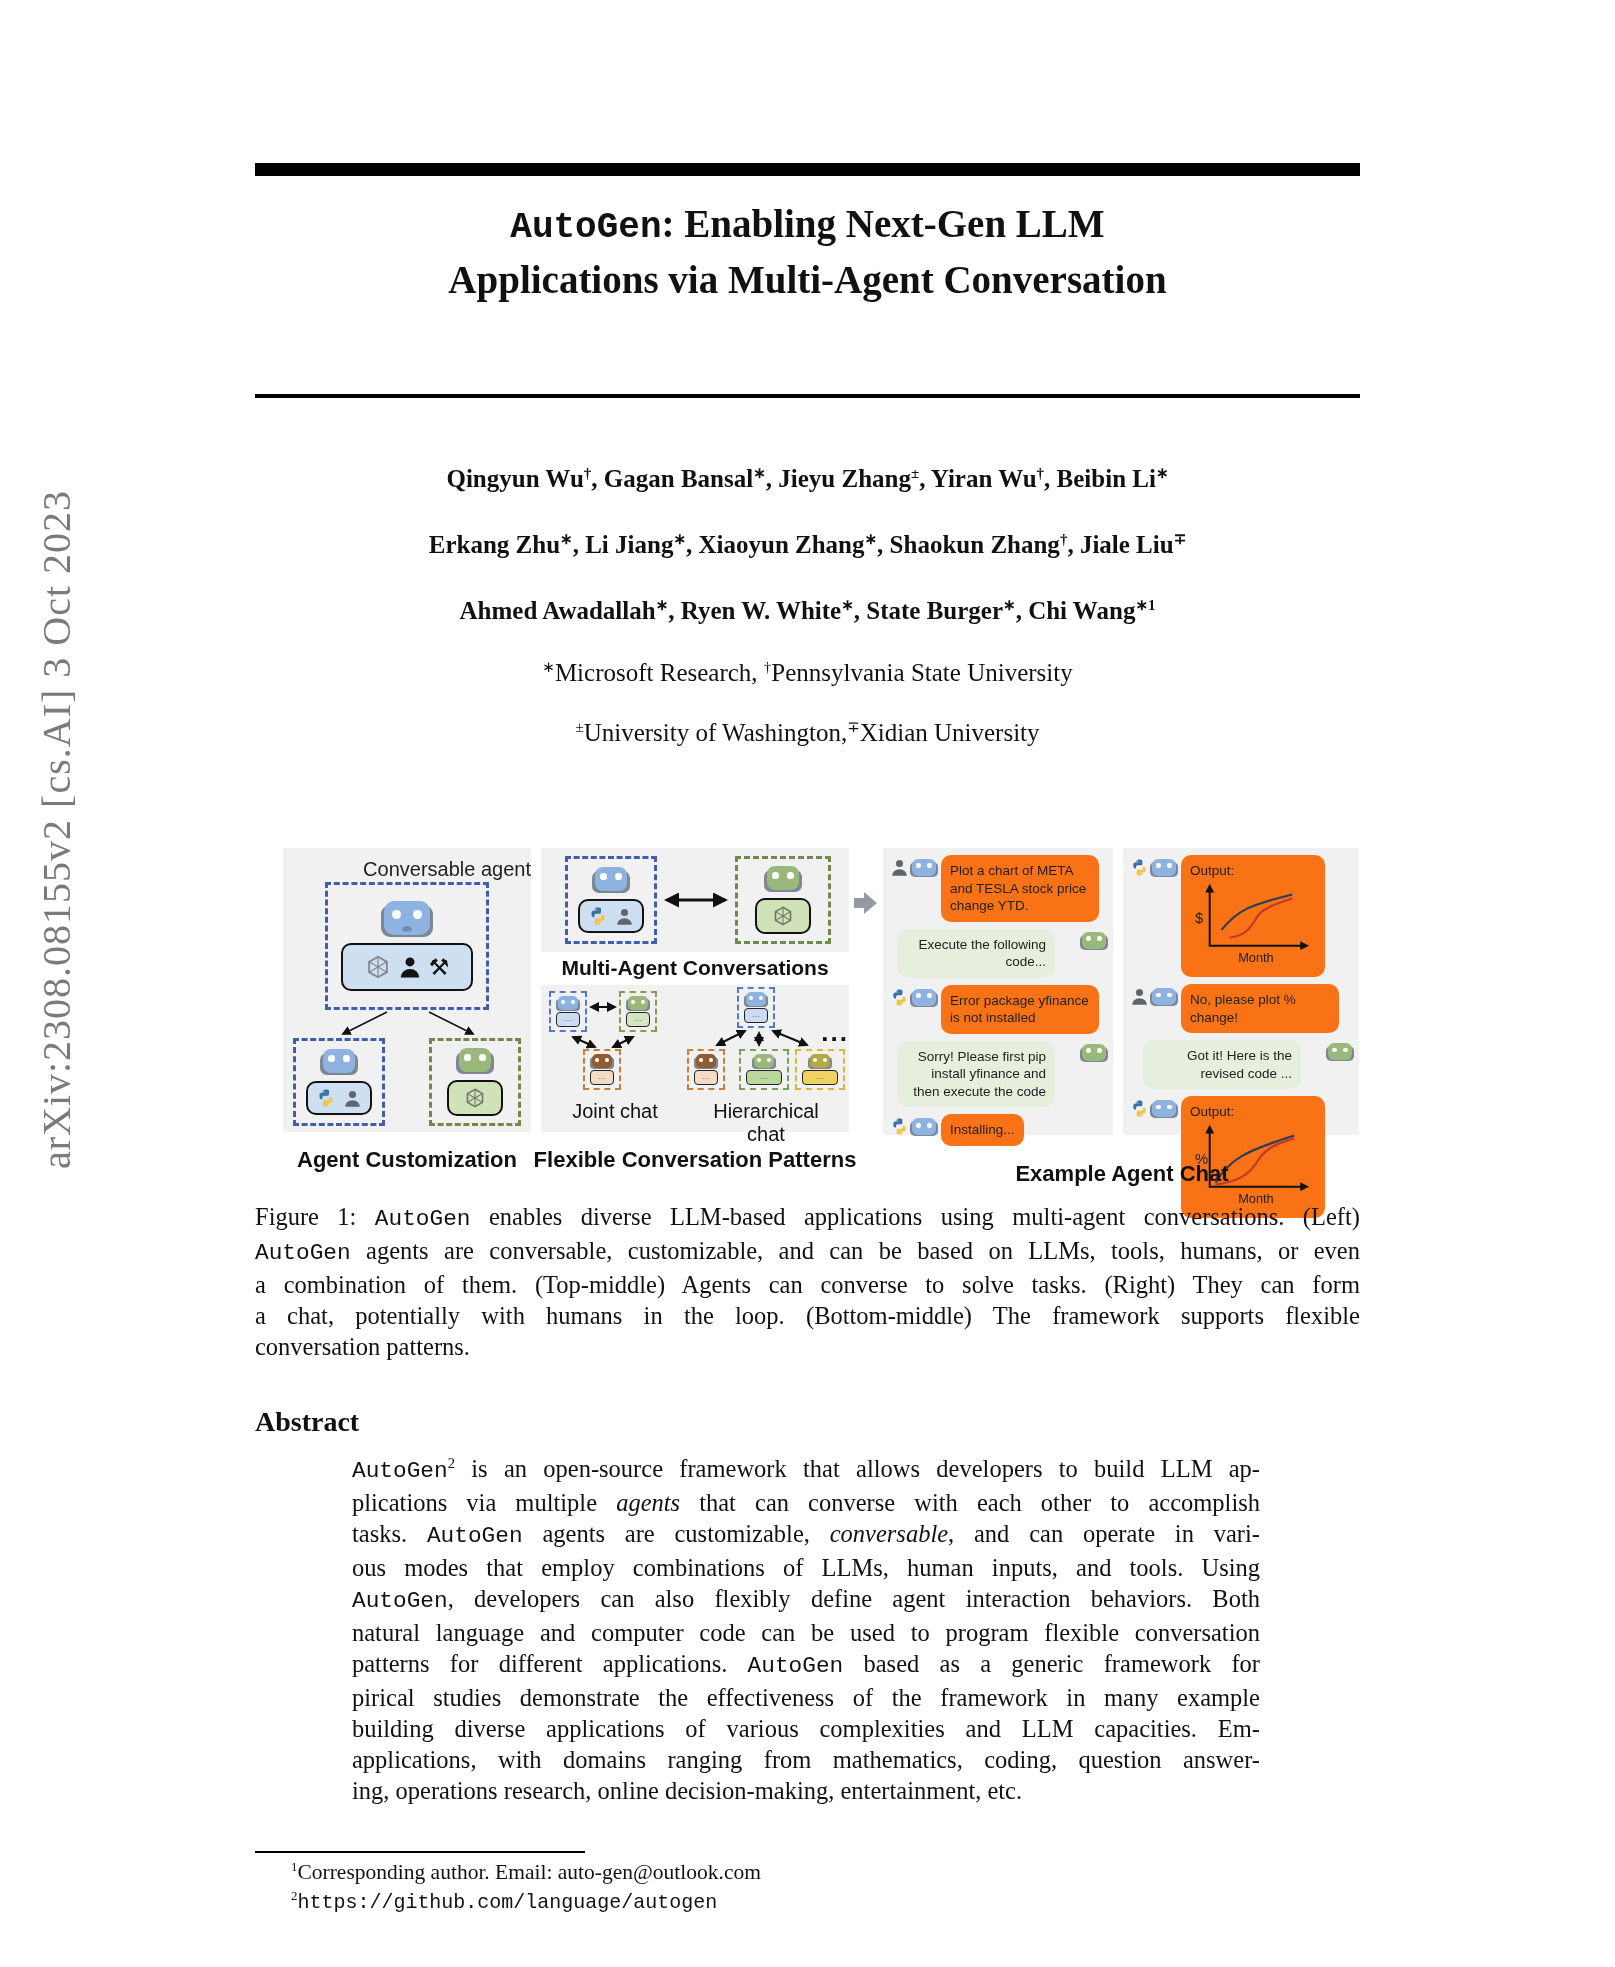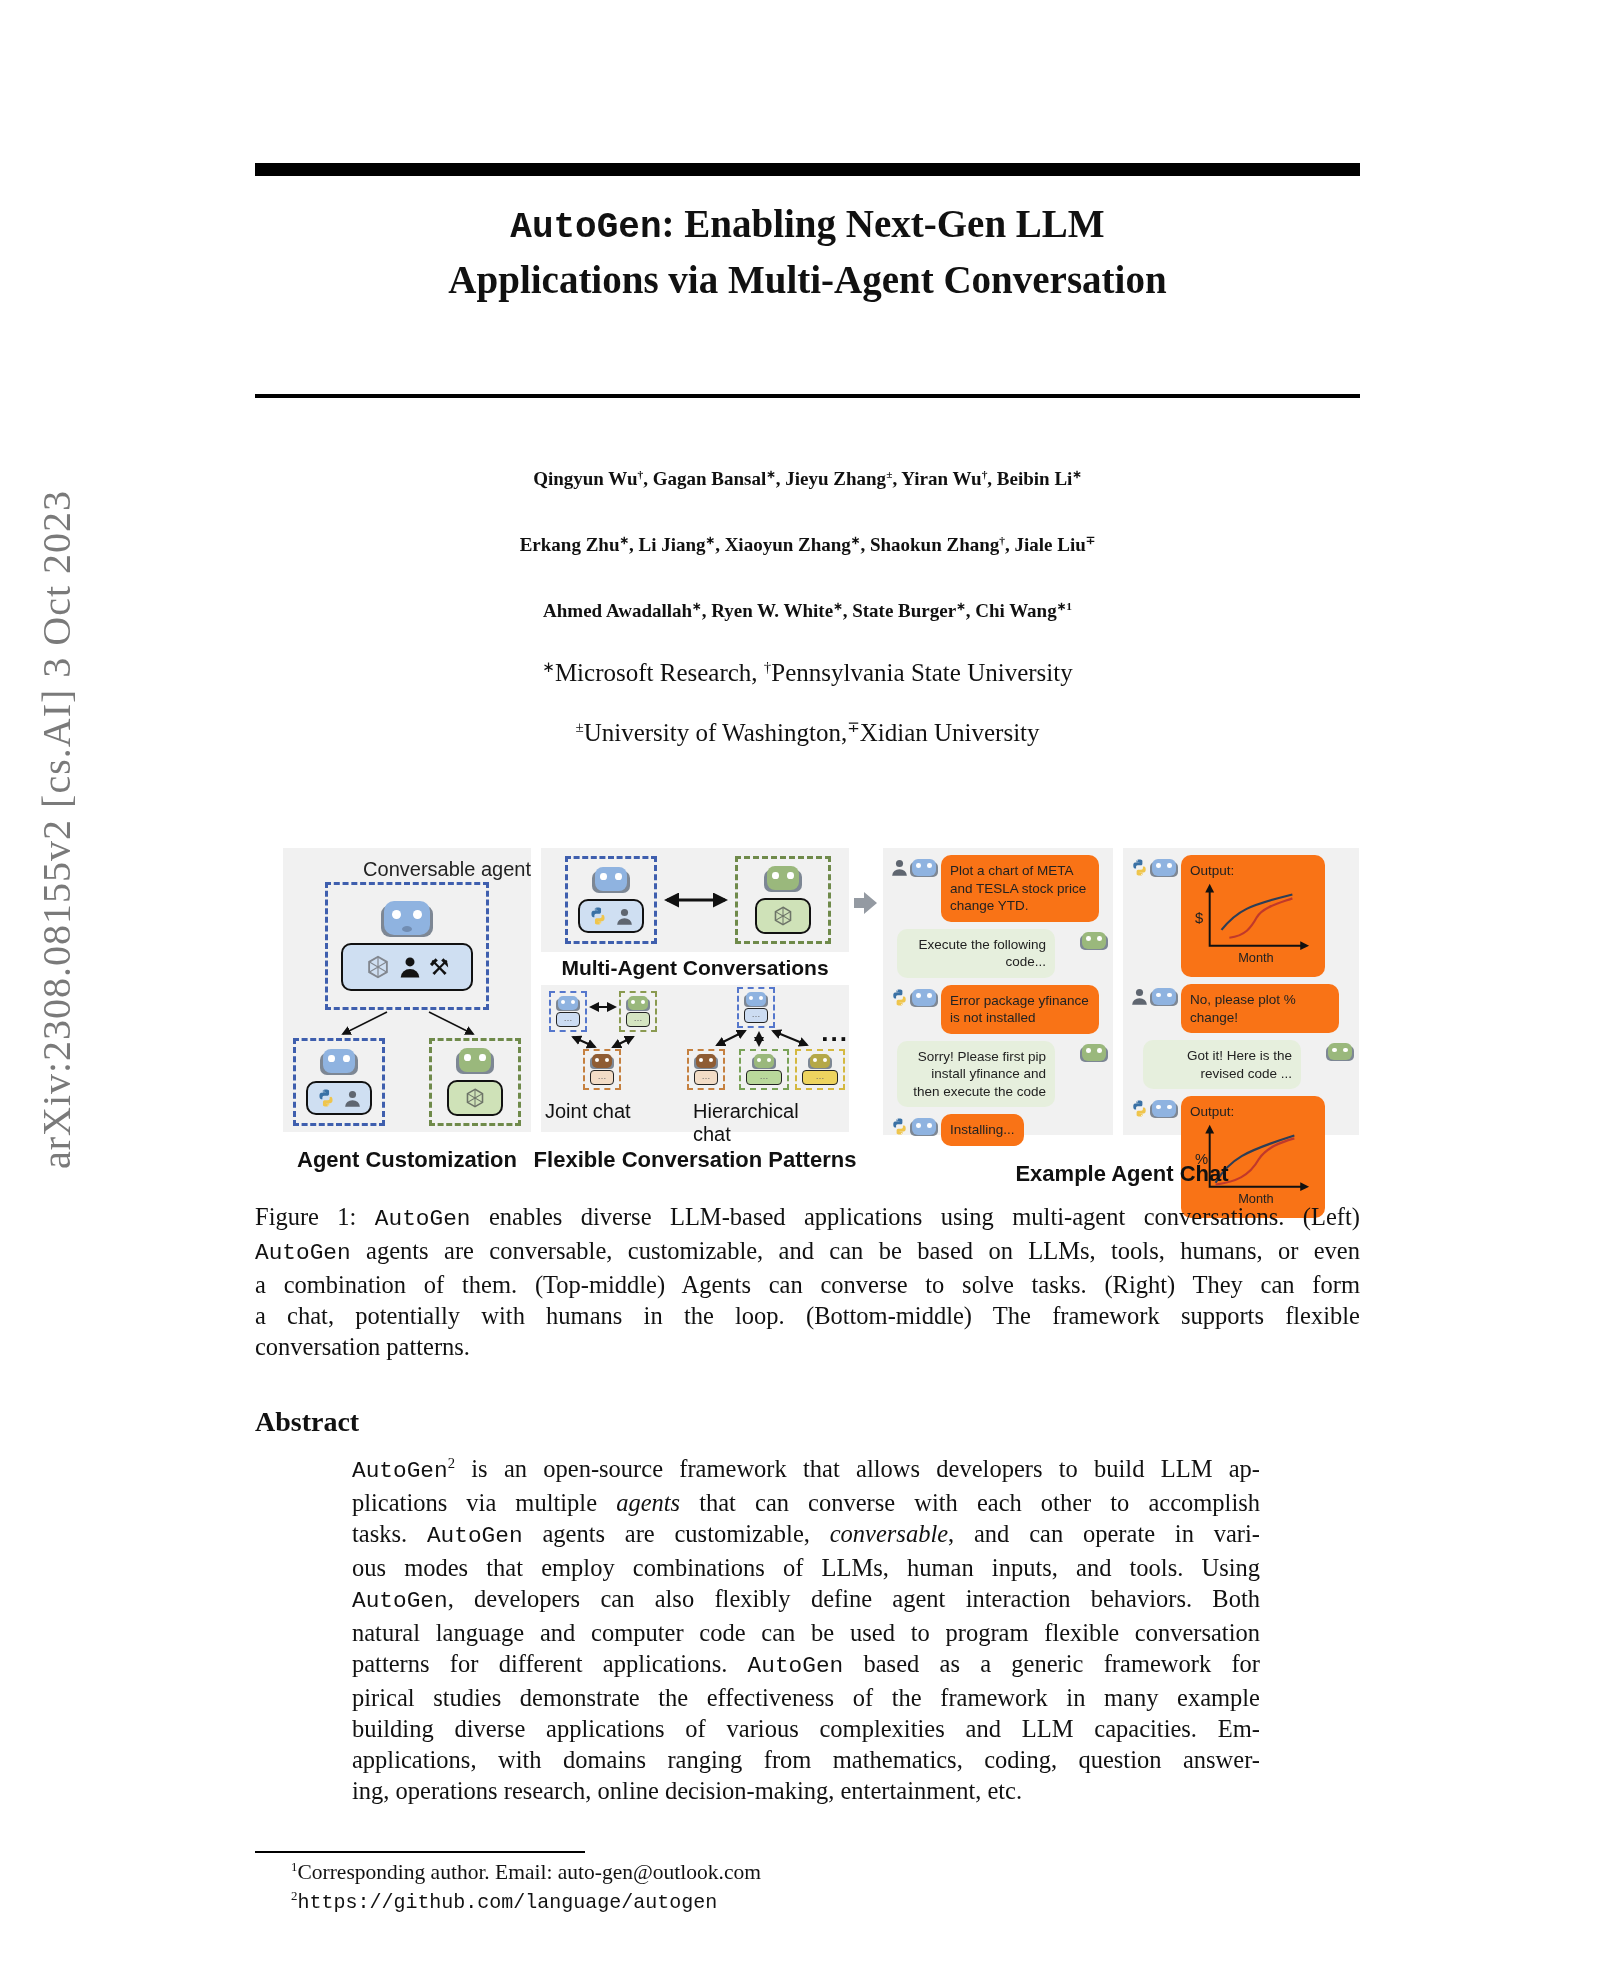--- a/index.html
+++ b/index.html
@@ -15,21 +15,21 @@
   
   .watermark { position:absolute; left:-302px; top:806px; width:716px; text-align:center;
                transform:rotate(-90deg); font-size:40px; color:#7a7a7a; letter-spacing:1px;
                white-space:nowrap; font-family:"Liberation Serif", serif; }
 
   
   .title { position:absolute; left:255px; top:198px; width:1105px; text-align:center;
            font-size:39px; font-weight:bold; line-height:52px; }
   .title .mono { font-family:"Liberation Mono", monospace; font-size:36px; }
   .authors { position:absolute; left:255px; top:464px; width:1105px; text-align:center;
-             font-size:19px; font-weight:bold; }
+             font-size:25px; font-weight:bold; }
   .authors .rline { margin-bottom:36px; line-height:30px; }
   .affils { position:absolute; left:255px; top:658px; width:1105px; text-align:center; font-size:25px; }
   .affils .rline { margin-bottom:30px; line-height:30px; }
   sup { font-size:60%; line-height:0; }
 
   .mono { font-family:"Liberation Mono", monospace; font-size:93%; }
   .it { font-style:italic; }
 
   
   .figure { position:absolute; left:255px; top:845px; width:1105px; height:350px;
@@ -87,21 +87,21 @@
   .mini-agent { position:absolute; display:flex; flex-direction:column; align-items:center;
                 gap:2px; padding:3px 5px; border:2px dashed; }
   .mini-box { width:24px; height:15px; border:1.5px solid #222; border-radius:4px; }
   .mini-box::after { content:"\2026"; display:block; font-size:9px; color:#666; text-align:center; line-height:11px; }
   .mini-box.wide { width:36px; }
   .ma-blue { border-color:#5577cc; } .ma-blue .mini-box { background:#ccdcf2; }
   .ma-green { border-color:#8a9a50; } .ma-green .mini-box { background:#d5e5c2; }
   .ma-brown { border-color:#c5803f; } .ma-brown .mini-box { background:#f2dcc6; }
   .ma-hgreen { border-color:#79a257; } .ma-hgreen .mini-box { background:#b9d89b; }
   .ma-yellow { border-color:#d4b840; } .ma-yellow .mini-box { background:#eed45f; }
-  .pat-label { position:absolute; font-size:20px; color:#111; text-align:left; }
+  .pat-label { position:absolute; font-size:20px; color:#111; text-align:center; }
   .pl-joint { left:4px; top:115px; width:140px; }
   .pl-hier { left:152px; top:115px; width:146px; }
   .ellipsis { position:absolute; right:0px; top:32px; font-size:26px; font-weight:bold; letter-spacing:2px; }
 
   .between-arrow { position:absolute; left:598px; top:46px; }
 
   
   .chat-row { display:flex; margin:7px 7px; align-items:flex-start; gap:5px; }
   .chat-row.right { justify-content:flex-end;gap:27px; }
   .avatars { display:flex; gap:3px; align-items:center; flex-shrink:0; padding-top:3px; }

